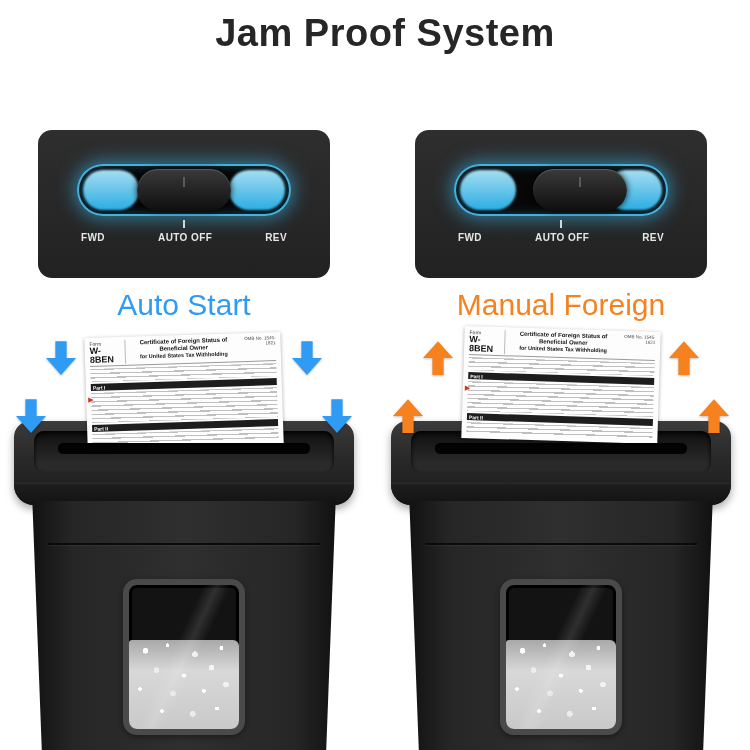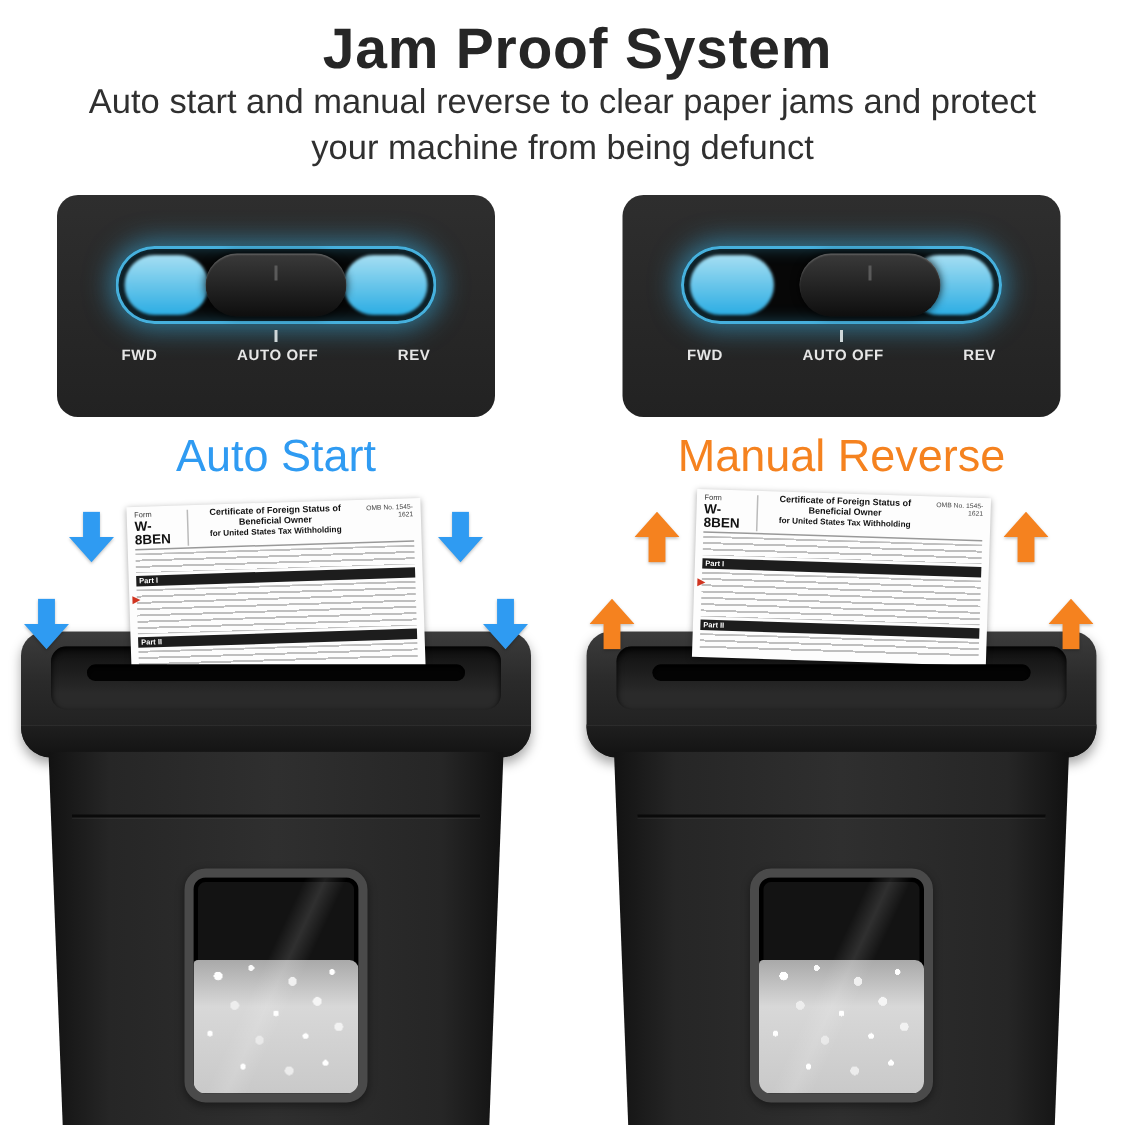--- a/index.html
+++ b/index.html
@@ -122,21 +122,20 @@
   .shine { position:absolute; inset:0;
            background:linear-gradient(115deg, rgba(255,255,255,0) 42%,
                       rgba(255,255,255,.12) 50%, rgba(255,255,255,0) 58%); }
 </style>
 </head>
 <body>
 
 <div class="canvas">
 
   <h1 class="title">Jam Proof System</h1>
-  <p class="subtitle">Auto start and manual reverse to clear paper jams and protect your machine from being defunct</p>
 
   <section class="panel panel-left pos-auto dir-down" style="--accent: #2f9bf2;">
     <div class="control">
       <div class="track">
         <div class="cap left"></div>
         <div class="cap right"></div>
         <div class="knob">
           <span class="notch"></span>
         </div>
       </div>
@@ -223,21 +222,21 @@
         </div>
       </div>
       <div class="tick"></div>
       <div class="switch-labels">
         <span>FWD</span>
         <span>AUTO OFF</span>
         <span>REV</span>
       </div>
     </div>
 
-    <h2 class="mode-label">Manual Reverse</h2>
+    <h2 class="mode-label">Manual Foreign</h2>
 
     <div class="photo">
       <div class="arrow a1">
         <svg width="30" height="34" viewBox="0 0 32 36">
             <path d="M10 0 H22 V18 H32 L16 36 L0 18 H10 Z" fill="currentColor"></path>
           </svg>
       </div>
       <div class="arrow a2">
         <svg width="30" height="34" viewBox="0 0 32 36">
             <path d="M10 0 H22 V18 H32 L16 36 L0 18 H10 Z" fill="currentColor"></path>

